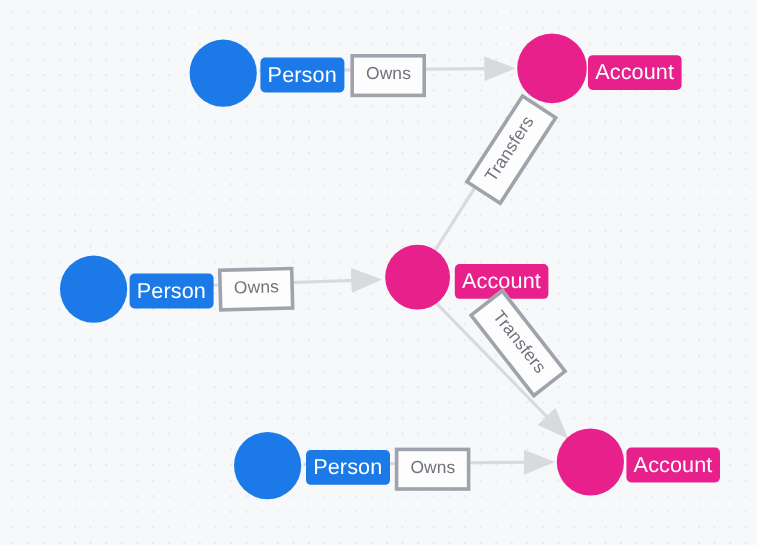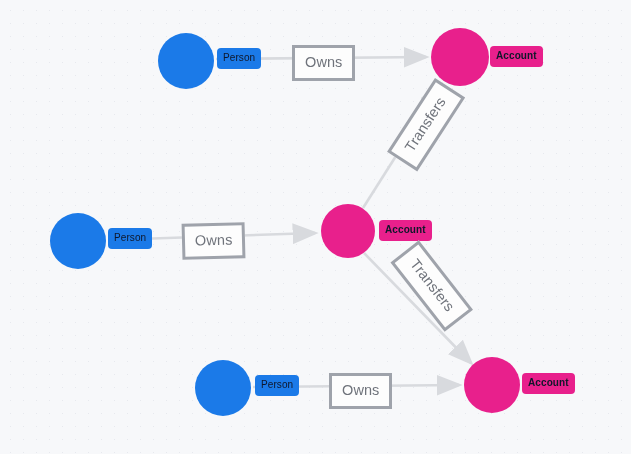--- a/index.html
+++ b/index.html
@@ -49,30 +49,30 @@
 
   .node {
     position: absolute;
     border-radius: 50%;
   }
   .node-person { background: #1b7ae8; }
   .node-account { background: #e8208c; }
 
   .node-label {
     position: absolute;
-    color: #0f172a;
-    font-size: 10px;
+    color: #ffffff;
+    font-size: 18px;
     line-height: 1;
     padding: 5px 6px 6px 6px;
     border-radius: 4px;
     white-space: nowrap;
     letter-spacing: 0.1px;
   }
   .label-person { background: #1b7ae8; }
-  .label-account { background: #e8208c; font-weight: bold; }
+  .label-account { background: #e8208c; }
 
   .edge-label {
     position: absolute;
     background: #fdfdfd;
     border: 3px solid #9fa3ab;
     color: #6f737b;
     font-size: 14.5px;
     line-height: 1;
     padding: 7px 10px 8px 10px;
     white-space: nowrap;

